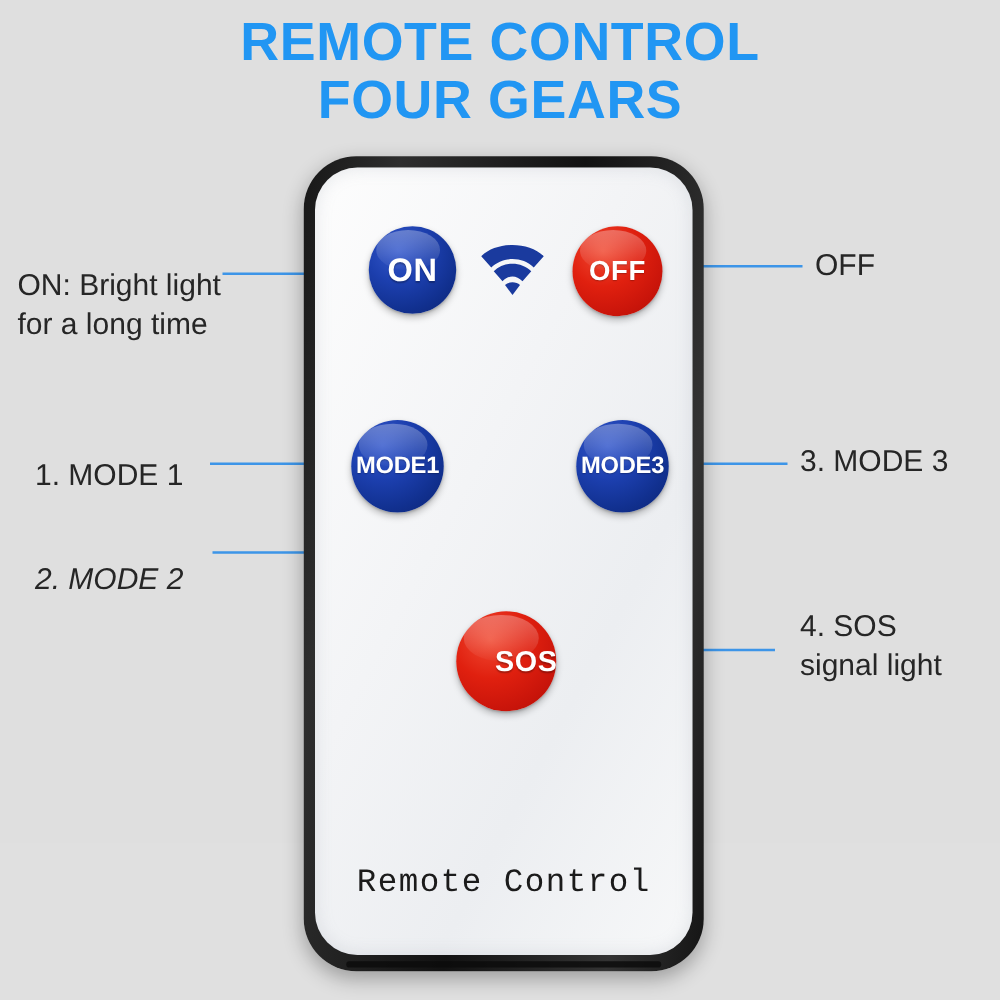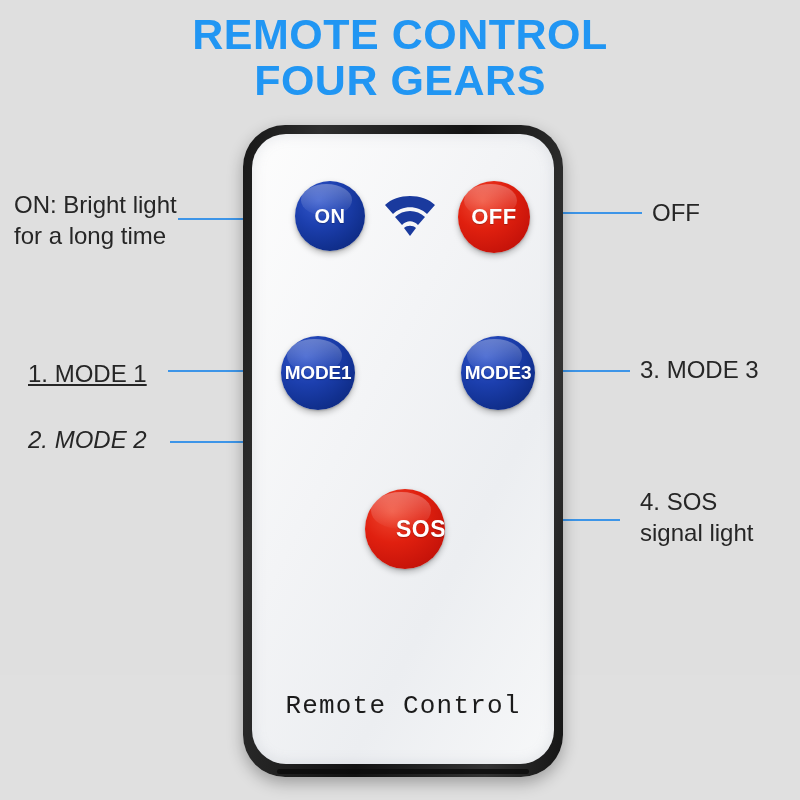--- a/index.html
+++ b/index.html
@@ -106,21 +106,21 @@
     background: radial-gradient(circle at 34% 28%, #f04a33 0%, #e0200f 40%, #c8140a 74%, #ae0f07 100%);
   }
   .btn-label {
     position: relative;
     z-index: 2;
     text-shadow: 0 1px 1px rgba(0,0,0,0.25);
   }
 
   #btn-on   { left: 43px;  top: 47px;  width: 70px; height: 70px; }
   #btn-off  { left: 206px; top: 47px;  width: 72px; height: 72px; }
-  #btn-on .btn-label  { font-size: 20px; letter-spacing: 0.5px; }
+  #btn-on .btn-label  { font-size: 26px; letter-spacing: 0.5px; }
   #btn-off .btn-label { font-size: 22px; letter-spacing: 0.5px; }
 
   #btn-mode1 { left: 29px;  top: 202px; width: 74px; height: 74px; }
   #btn-mode2 { left: 119px; top: 202px; width: 76px; height: 76px; }
   #btn-mode3 { left: 209px; top: 202px; width: 74px; height: 74px; }
   .mode-label { font-size: 19px; letter-spacing: -0.2px; }
 
   #btn-sos  { left: 113px; top: 355px; width: 80px; height: 80px; }
   #btn-sos .btn-label { font-size: 23px; letter-spacing: 0.5px; margin-left: 32px; }
 
@@ -149,24 +149,24 @@
   
   .callout {
     position: absolute;
     color: #262626;
     font-family: "Liberation Sans", sans-serif;
     font-size: 24px;
     line-height: 1.28;
     white-space: pre-line;
   }
   .callout-right { text-align: left; }
-  .callout-left  { text-align: left; }
+  .callout-left  { text-align: left; margin-top: 24px; }
 
   #label-on    { left: 14px;  top: 190px; width: 215px; }
-  #label-mode1 { left: 28px;  top: 359px; text-decoration: underline; }
+  #label-mode1 { left: 28px;  top: 342px; }
   #label-mode2 { left: 28px;  top: 425px; font-style: italic; }
   #label-off   { left: 652px; top: 198px; }
   #label-mode3 { left: 640px; top: 355px; }
   #label-sos   { left: 640px; top: 487px; }
 
   
   .leader {
     position: absolute;
     background: #3d95e8;
   }

